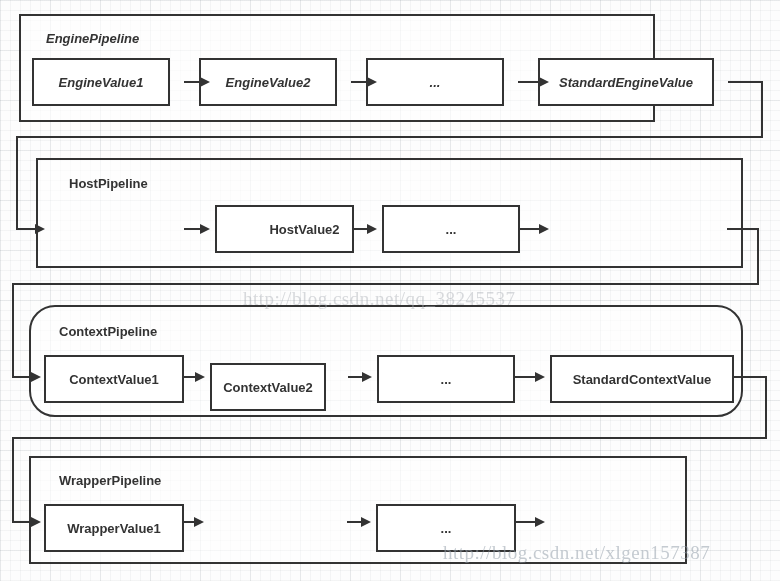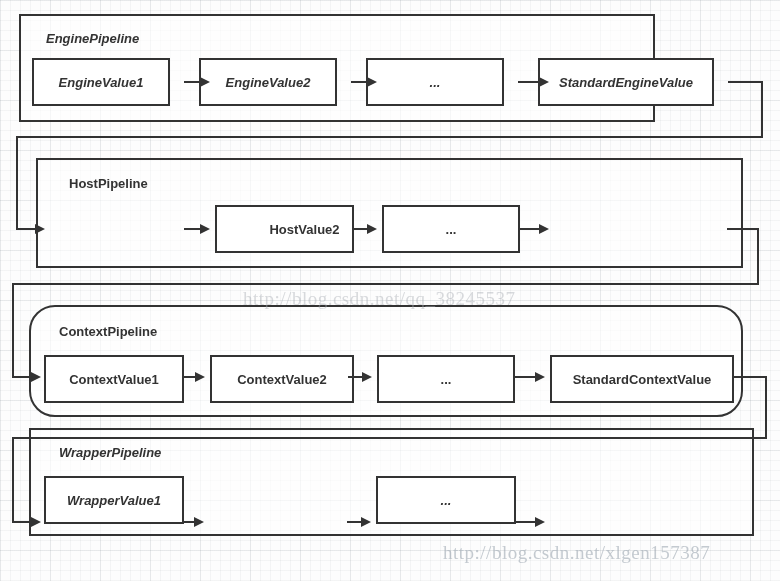--- a/index.html
+++ b/index.html
@@ -86,26 +86,26 @@
 
   <div class="pipeline" style="left:36px; top:158px; width:707px; height:110px;">
     <div class="plabel" style="left:31px; top:16px;">HostPipeline</div>
     <div class="node" style="left:177px; top:45px; width:139px;padding-left:40px;">HostValue2</div>
     <div class="node" style="left:344px; top:45px; width:138px;">...</div>
   </div>
 
   <div class="pipeline" style="left:29px; top:305px; width:714px; height:112px;border-radius:26px;">
     <div class="plabel" style="left:28px; top:17px;">ContextPipeline</div>
     <div class="node" style="left:13px; top:48px; width:140px;">ContextValue1</div>
-    <div class="node" style="left:179px; top:48px; width:144px;">ContextValue2</div>
+    <div class="node" style="left:179px; top:56px; width:116px;">ContextValue2</div>
     <div class="node" style="left:346px; top:48px; width:138px;">...</div>
     <div class="node" style="left:519px; top:48px; width:184px;">StandardContextValue</div>
   </div>
 
-  <div class="pipeline" style="left:29px; top:428px; width:725px; height:108px;font-style:italic;">
+  <div class="pipeline" style="left:29px; top:456px; width:658px; height:108px;">
     <div class="plabel" style="left:28px; top:15px;">WrapperPipeline</div>
     <div class="node" style="left:13px; top:46px; width:140px;">WrapperValue1</div>
     <div class="node" style="left:345px; top:46px; width:140px;">...</div>
   </div>
 
   <div class="watermark wm-center">http://blog.csdn.net/qq_38245537</div>
   <div class="watermark wm-bottom">http://blog.csdn.net/xlgen157387</div>
 
   <svg class="wires" viewBox="0 0 780 581" xmlns="http://www.w3.org/2000/svg">
     <defs>

